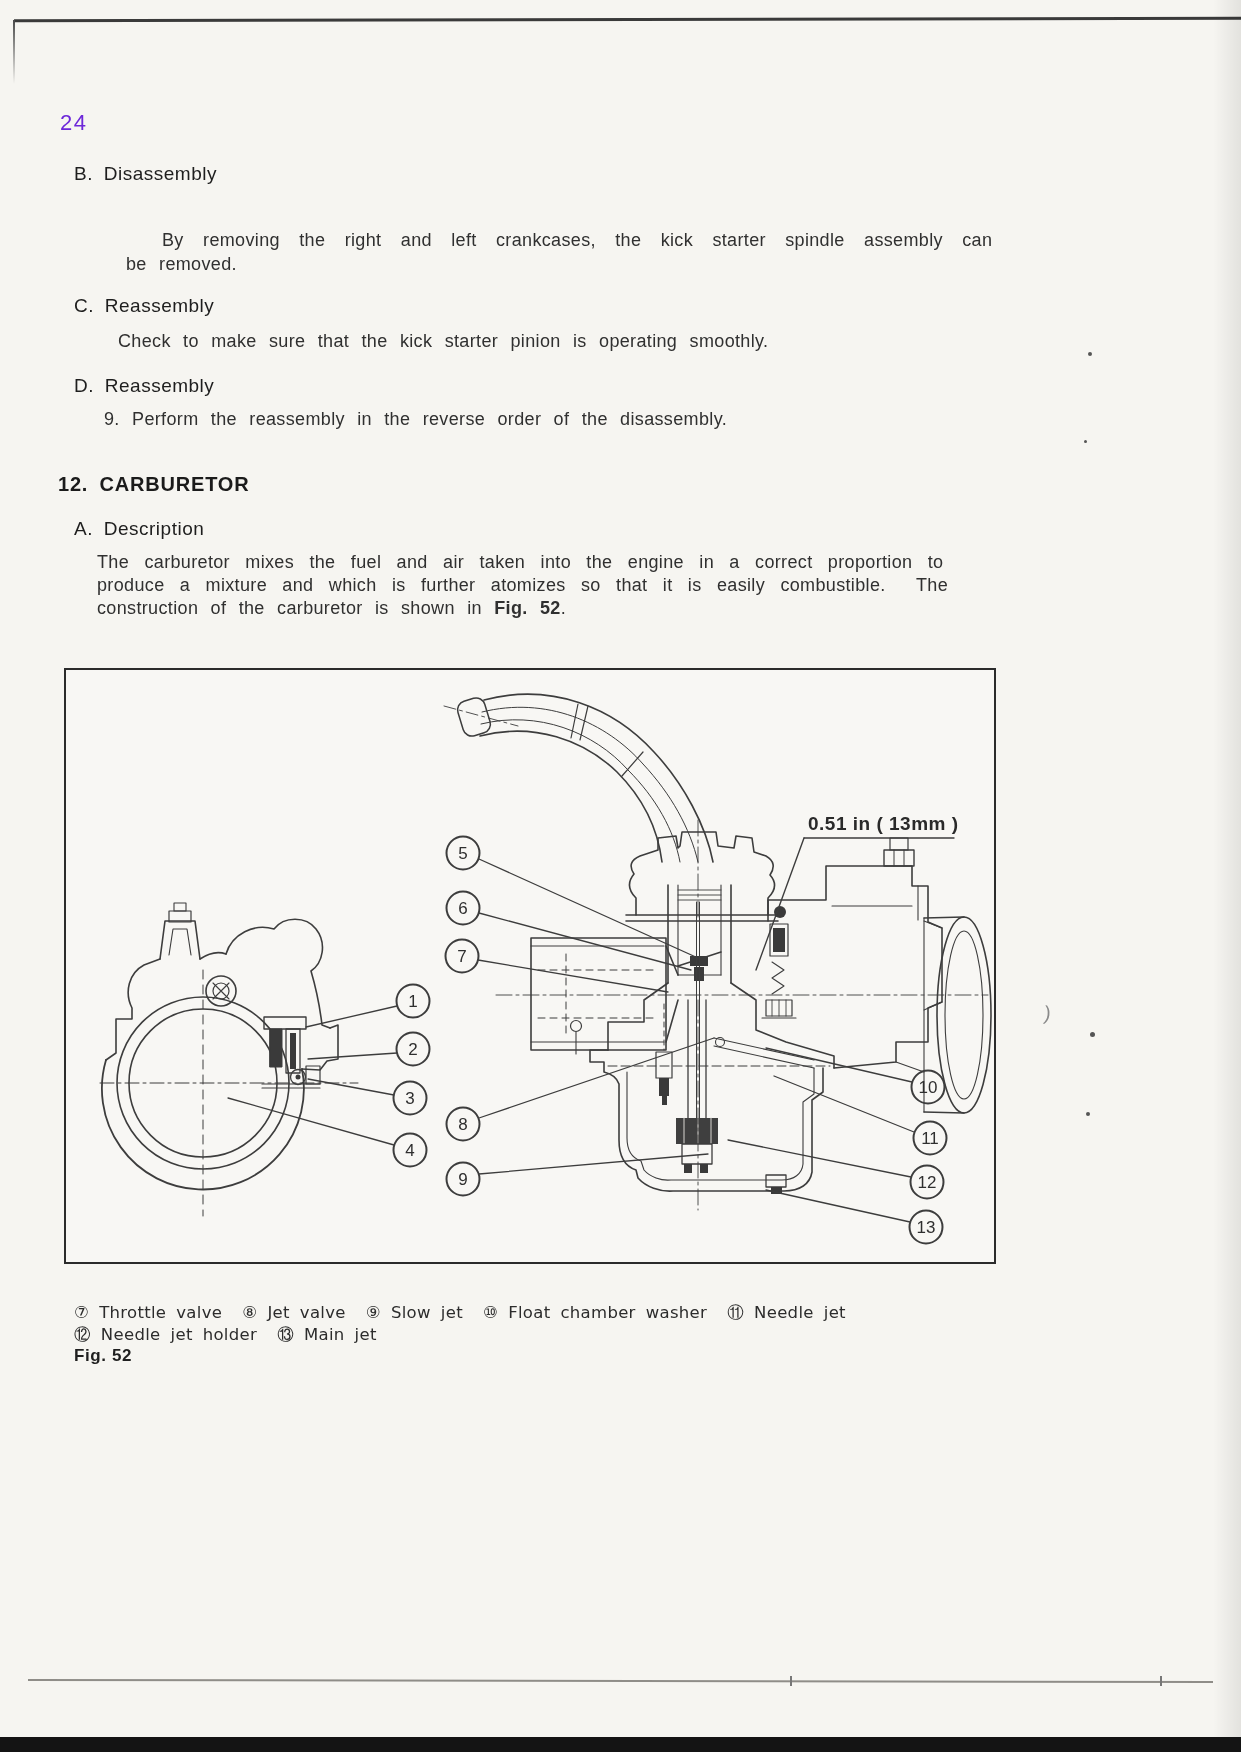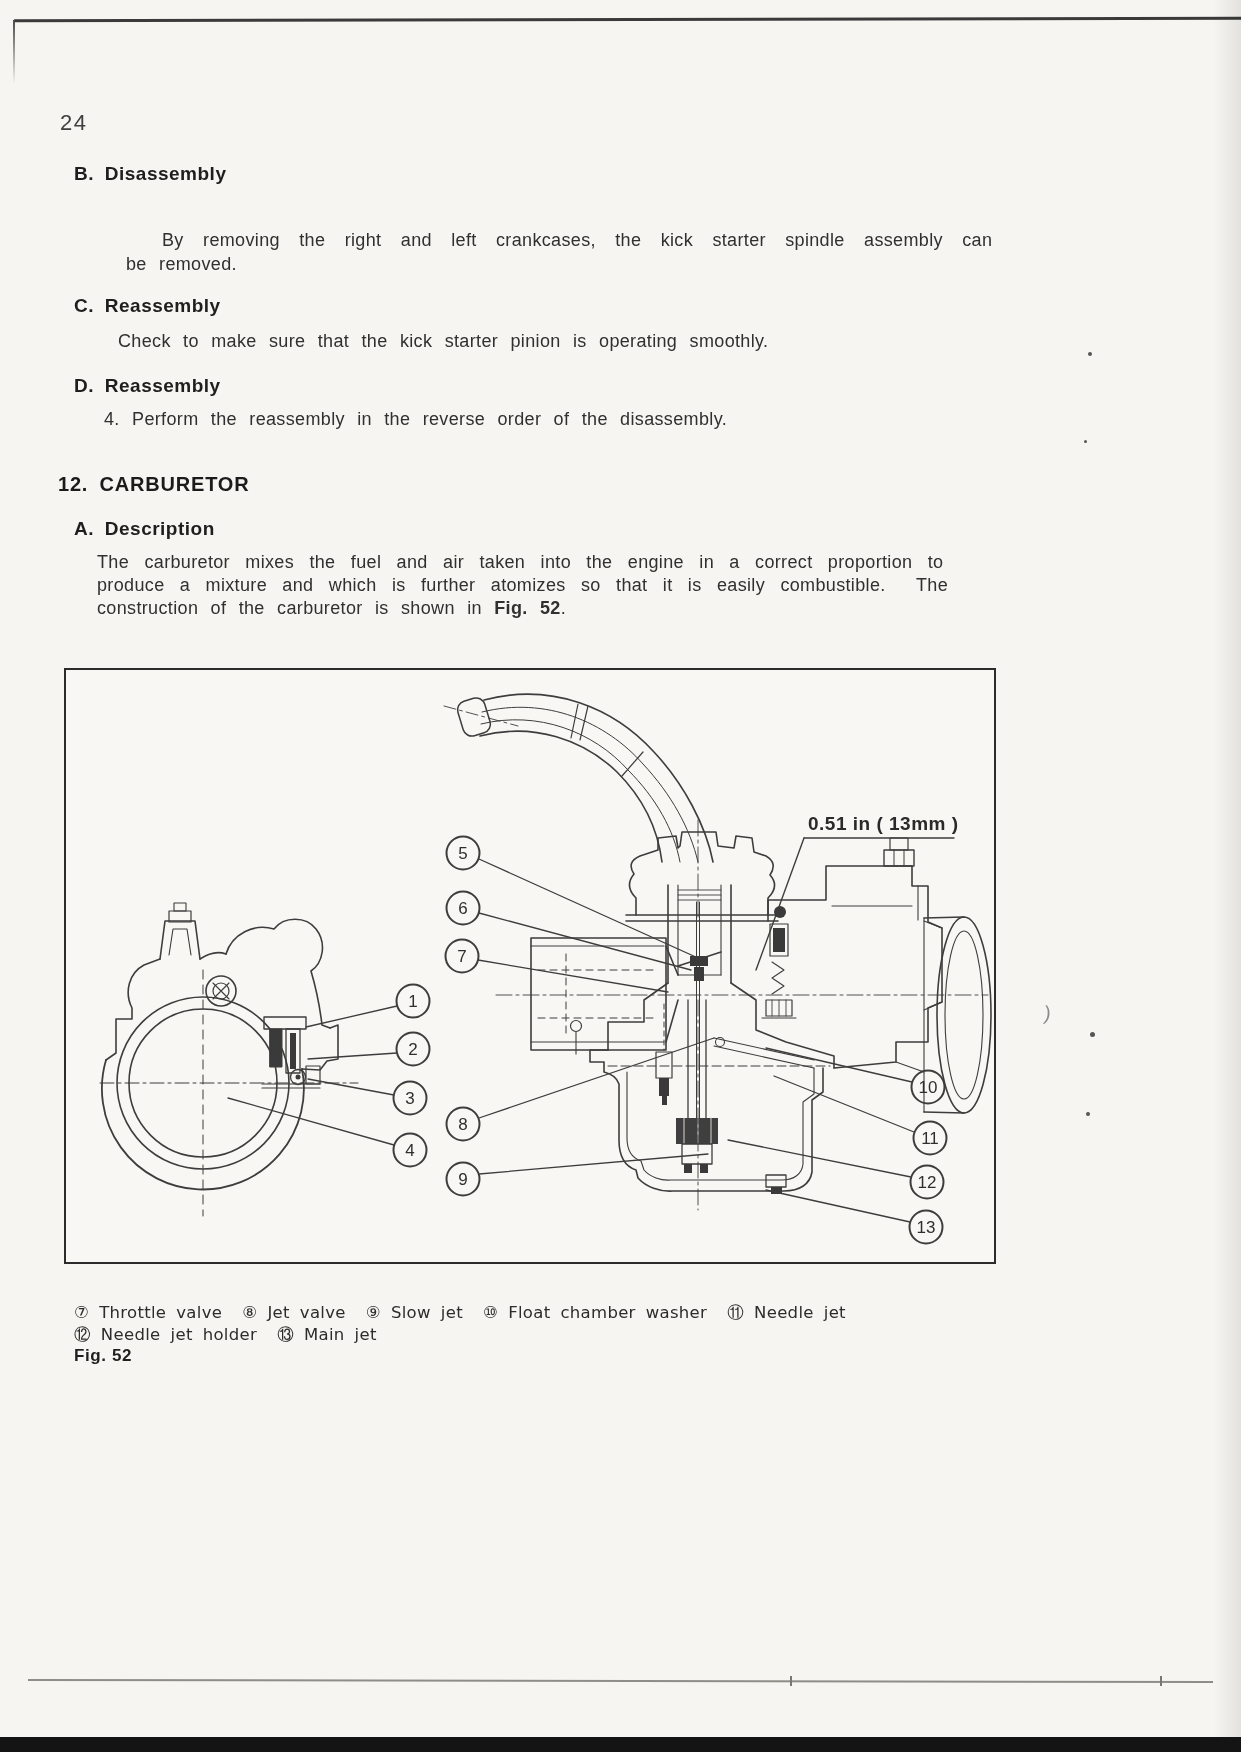--- a/index.html
+++ b/index.html
@@ -12,22 +12,22 @@
     background:linear-gradient(to right,rgba(0,0,0,0),rgba(0,0,0,0.08));}
   .scan-top-rule{position:absolute;left:14px;right:0;top:18px;height:3px;background:#3a3a3a;transform:rotate(-0.12deg);}
   .scan-left-rule{position:absolute;left:13px;top:20px;width:2px;height:64px;
     background:linear-gradient(to bottom,#4a4a4a,rgba(74,74,74,0));}
   .scan-bottom-thin{position:absolute;left:28px;right:28px;top:1680px;height:2px;background:#8f8d88;transform:rotate(0.1deg);}
   .tickmark{position:absolute;width:2px;height:10px;background:#777;top:1676px;}
   .scan-bottom-bar{position:absolute;left:0;right:0;top:1737px;height:15px;background:#141414;}
   .speck{position:absolute;background:#555;border-radius:50%;}
 
   .tline{position:absolute;white-space:pre-wrap;font-size:18px;letter-spacing:0.35px;word-spacing:7px;color:#303030;}
-  .pgnum{font-size:22px;letter-spacing:1.5px;color:#404040;}
-  .hdg{font-weight:bold;font-size:19px;letter-spacing:0.5px;color:#1e1e1e;word-spacing:5px;}
+  .pgnum{font-size:22px;letter-spacing:1.5px;color:#6d28d9;}
+  .hdg{font-weight:normal;font-size:19px;letter-spacing:0.5px;color:#1e1e1e;word-spacing:5px;}
   .hdg-main{font-weight:bold;font-size:20px;letter-spacing:0.8px;color:#1b1b1b;word-spacing:5px;}
   .wj{word-spacing:14px;}
   .dj{word-spacing:10px;}
   .bold{font-weight:bold;}
 
   .figbox{position:absolute;left:64px;top:668px;width:928px;height:592px;border:2px solid #2b2b2b;background:#f8f7f4;box-sizing:content-box;}
   .figbox svg{display:block;width:928px;height:592px;}
 
   .caption{position:absolute;font-size:16.5px;letter-spacing:0.3px;word-spacing:4.5px;color:#2c2c2c;
     font-family:"DejaVu Sans","Liberation Sans",sans-serif;white-space:pre-wrap;}
@@ -47,21 +47,21 @@
   <div class="tline pgnum" style="left:60px;top:110px;">24</div>
 
   <div class="tline hdg" style="left:74px;top:163px;">B. Disassembly</div>
   <div class="tline wj" style="left:126px;top:230px;margin-left:36px;">By removing the right and left crankcases, the kick starter spindle assembly can</div>
   <div class="tline" style="left:126px;top:254px;">be removed.</div>
 
   <div class="tline hdg" style="left:74px;top:295px;">C. Reassembly</div>
   <div class="tline" style="left:97px;top:331px;margin-left:21px;">Check to make sure that the kick starter pinion is operating smoothly.</div>
 
   <div class="tline hdg" style="left:74px;top:375px;">D. Reassembly</div>
-  <div class="tline" style="left:104px;top:409px;">4. Perform the reassembly in the reverse order of the disassembly.</div>
+  <div class="tline" style="left:104px;top:409px;">9. Perform the reassembly in the reverse order of the disassembly.</div>
 
   <div class="tline hdg-main" style="left:58px;top:473px;">12. CARBURETOR</div>
   <div class="tline hdg" style="left:74px;top:518px;">A. Description</div>
   <div class="tline dj" style="left:97px;top:575px;">produce a mixture and which is further atomizes so that it is easily combustible.  The</div>
   <div class="tline dj" style="left:97px;top:552px;">The carburetor mixes the fuel and air taken into the engine in a correct proportion to</div>
   <div class="tline" style="left:97px;top:598px;"><span>construction of the carburetor is shown in </span><span class="bold">Fig. 52</span><span>.</span></div>
 
   <div class="figbox">
     <svg viewBox="0 0 928 592">
       <g fill="none" stroke="#3d3d3d" stroke-width="1.6" stroke-linecap="round" stroke-linejoin="round">

